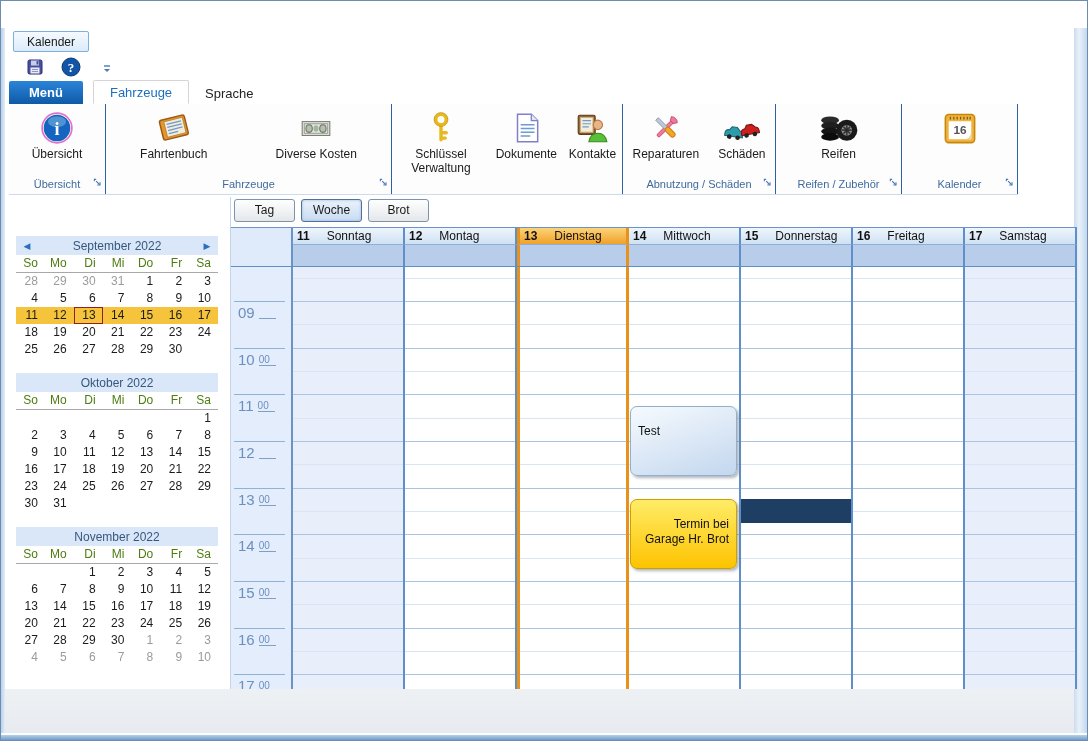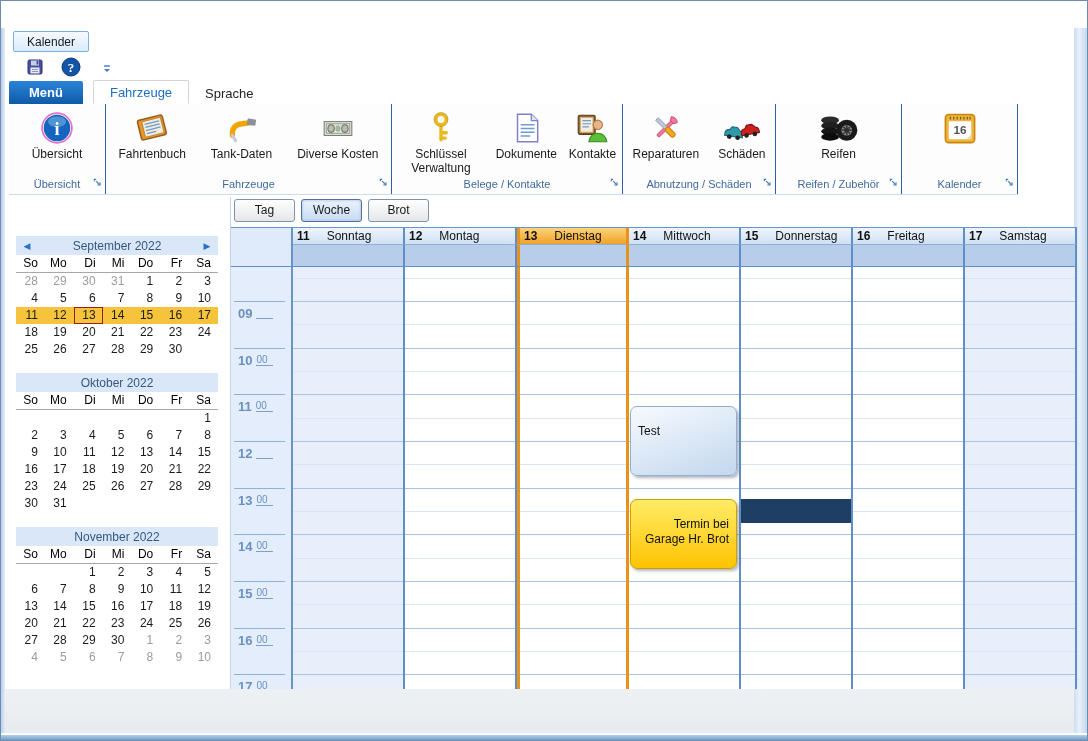--- a/index.html
+++ b/index.html
@@ -44,21 +44,21 @@
   .rlabel{font-size:12px;color:#1a1a1a;text-align:center;line-height:1.15;max-width:86px;margin-top:1px;}
   .rfooter{position:relative;height:17px;font-size:11px;color:#3f6a9d;text-align:center;line-height:15px;}
   .launcher{position:absolute;right:3px;bottom:3px;}
 
   
   #sidebar{position:absolute;left:8px;top:196px;width:220px;height:492px;background:#fff;padding-top:39px;}
   .mcal{width:202px;margin:0 0 15px 7px;font-size:12px;}
   .mcal-head{height:19px;background:#d9e7f8;display:flex;align-items:center;color:#36587e;}
   .mcal-title{flex:1;text-align:center;}
   .mcal-arrow{width:22px;text-align:center;font-size:9px;color:#2a6fc0;cursor:default;}
-  .mcal-days{display:flex;border-bottom:1px solid #a8a8a8;color:#000000;}
+  .mcal-days{display:flex;border-bottom:1px solid #a8a8a8;color:#4d7c0f;}
   .mcal-days span{flex:1;text-align:right;padding-right:7px;height:17px;line-height:17px;}
   .mcal-week{display:flex;}
   .mcal-cell{flex:1;text-align:right;padding-right:7px;height:17px;line-height:17px;color:#1b1b1b;}
   .mcal-week.hl{background:#f5c33c;}
   .mcal-cell.muted{color:#9b9b9b;}
   .mcal-cell.sel{outline:1px solid #8e2020;outline-offset:-1px;}
 
   
   #week{position:absolute;left:229px;top:196px;width:846px;height:492px;border-left:1px solid #c3d5ea;}
   #viewButtons{position:absolute;left:3px;top:2px;height:24px;display:flex;gap:6px;}
@@ -73,21 +73,21 @@
     display:flex;align-items:center;overflow:hidden;}
   .head-cell b{margin-left:4px;}
   .head-cell span{margin-left:17px;}
   .head-cell.sel{background:linear-gradient(#fcd37a,#f0a128);border-left:3px solid #e8921c;border-right:3px solid #e8921c;}
   .allday-cell{position:absolute;top:0;height:100%;background:#b7cde9;border-right:2px solid #5e8fc9;}
   .allday-cell.sel{border-left:3px solid #e8921c;border-right:3px solid #e8921c;}
   #weekGrid{position:absolute;left:0;top:70px;width:846px;height:422px;overflow:hidden;background:#fff;}
   #gutter{position:absolute;left:0;top:0;width:62px;height:100%;background:#e3edfb;border-right:2px solid #6a93c8;}
   .gut-line{position:absolute;left:3px;right:6px;height:1px;background:#8fb2d8;}
   .gl{position:absolute;left:7px;color:#6b90c0;white-space:nowrap;}
-  .gl-h{font-size:13px;font-weight:bold;}
+  .gl-h{font-size:15px;}
   .gl-m{display:inline-block;font-size:10px;width:17px;margin-left:4px;border-bottom:1px solid #7d9fc8;vertical-align:top;margin-top:3px;min-height:12px;}
   .day-col{position:absolute;top:0;height:100%;border-right:2px solid #5e8fc9;background:#fff;}
   .day-col.weekend{background:#e9effa;}
   .day-col.sel{border-left:3px solid #e8921c;border-right:3px solid #e8921c;}
   .h-line{position:absolute;left:0;right:0;height:1px;background:#a9c3e2;}
   .hh-line{position:absolute;left:0;right:0;height:1px;background:#d9e5f5;}
   .slot-sel{position:absolute;left:0;right:0;background:#1f3e63;z-index:4;}
   .appt{position:absolute;left:1px;right:2px;border-radius:7px;font-size:12px;padding:17px 7px;color:#111;
     box-shadow:2px 2px 3px rgba(100,110,125,.5);z-index:5;line-height:1.25;}
   .appt-blue{background:linear-gradient(160deg,#f6fafe,#c3d7ee);border:1px solid #8fb0cf;}
@@ -163,30 +163,20 @@
                   <rect x="8" y="8" width="18" height="15" fill="#f2ecd8" stroke="#b98a40"></rect>
                   <path d="M10 11h14M10 14h14M10 17h14M10 20h9" stroke="#6f9bd1" stroke-width="1.2"></path>
                 </g>
               </svg>
             </span>
             <div class="rlabel">Fahrtenbuch</div>
           </div>
           <div class="ritem">
             <span class="ic">
               <svg viewBox="0 0 32 32" width="34" height="34">
-                <path d="M7 23q-1-10 9-11l8-1" fill="none" stroke="#f0a500" stroke-width="5" stroke-linecap="round"></path>
-                <rect x="21" y="7.5" width="8" height="6" rx="1" fill="#8a8f98" transform="rotate(8 25 10)"></rect>
-                <path d="M7 23l3 5" stroke="#c8cdd4" stroke-width="3" stroke-linecap="round"></path>
-              </svg>
-            </span>
-            <div class="rlabel">Tank-Daten</div>
-          </div>
-          <div class="ritem">
-            <span class="ic">
-              <svg viewBox="0 0 32 32" width="34" height="34">
                 <rect x="3" y="10" width="26" height="13" fill="#e6e8e0" stroke="#777d72"></rect>
                 <rect x="5" y="12" width="22" height="9" fill="none" stroke="#9aa194"></rect>
                 <ellipse cx="9.5" cy="16.5" rx="3" ry="3.6" fill="#b8beb0" stroke="#6d7366"></ellipse>
                 <ellipse cx="22.5" cy="16.5" rx="3" ry="3.6" fill="#b8beb0" stroke="#6d7366"></ellipse>
                 <ellipse cx="16" cy="16.5" rx="2.4" ry="3" fill="#9fb89a"></ellipse>
               </svg>
             </span>
             <div class="rlabel">Diverse Kosten</div>
           </div>
         </div>
@@ -224,25 +214,20 @@
                 <rect x="3" y="4" width="16" height="18" rx="1.5" fill="#8a5a2a" stroke="#5f3c18"></rect>
                 <rect x="5" y="6" width="12" height="14" fill="#f2ecd8" stroke="#c8b080"></rect>
                 <path d="M7 9h8M7 12h8M7 15h6" stroke="#6f9bd1" stroke-width="1.1"></path>
                 <circle cx="21.5" cy="13" r="4.4" fill="#e8b488" stroke="#b87840"></circle>
                 <path d="M13 29q1.5-8 8.5-8t8.5 8z" fill="#58c038" stroke="#3a8a1e"></path>
               </svg>
             </span>
             <div class="rlabel">Kontakte</div>
           </div>
         </div>
-        <div class="rfooter"><span class="rfooter-label">Belege / Kontakte</span><span class="launcher"><svg viewBox="0 0 10 10" width="9" height="9">
-              <path d="M1.5 3.5v-2h2" fill="none" stroke="#4a78b8" stroke-width="1.2"></path>
-              <path d="M3.5 3.5l4 4" stroke="#4a78b8" stroke-width="1.2"></path>
-              <path d="M7.8 4.8v3h-3" fill="none" stroke="#4a78b8" stroke-width="1.2"></path>
-            </svg></span></div>
       </div>
       <div class="rgroup" style="width: 153px;">
         <div class="ritems">
           <div class="ritem">
             <span class="ic">
               <svg viewBox="0 0 32 32" width="34" height="34">
                 <g transform="rotate(45 16 16)">
                   <path d="M12 5a5.5 5.5 0 0 1 8 0l-2.2 3.4h-3.6z" fill="#f07898" stroke="#c04870" stroke-width=".8"></path>
                   <rect x="14.4" y="8" width="3.2" height="19" rx="1.4" fill="#f07898" stroke="#c04870" stroke-width=".8"></rect>
                 </g>

